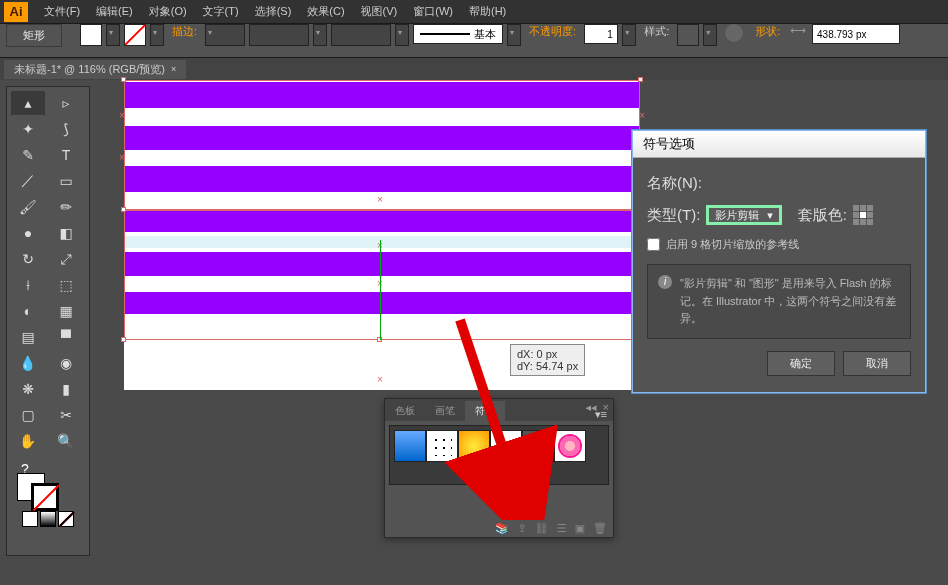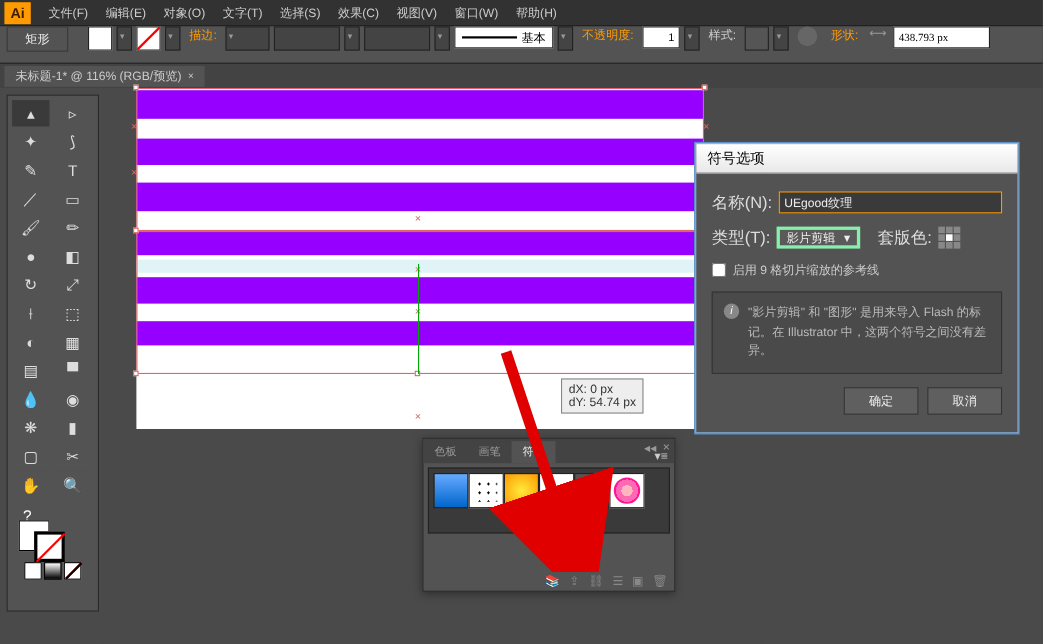--- a/index.html
+++ b/index.html
@@ -99,21 +99,21 @@
     <div class="cb-dd"></div>
   <span class="cb-text">不透明度:</span>
   <input class="cb-input" style="width: 34px; padding-left: 22px;" value="100%">
   <div class="cb-dd"></div>
   <span class="cb-text" style="color:#ccc">样式:</span>
   <div class="cb-sw" style="background:#555"></div>
     <div class="cb-dd"></div>
   <div style="width:18px;height:18px;border-radius:50%;background:#666;margin:0 4px"></div>
   <span class="cb-text">形状:</span>
   <span style="color:#999;margin:0 2px">⟷</span>
-  <input class="cb-input" style="width: 88px; font-family: Liberation Serif, serif;" value="438.793 px">
+  <input class="cb-input" style="width: 88px;" value="438.793 px">
 </div>
 
 <div class="tabbar">
   <div class="tab">
     <span>未标题-1* @ 116% (RGB/预览)</span>
     <span class="x">×</span>
   </div>
 </div>
 
 <div class="workspace">
@@ -244,21 +244,20 @@
       </marker>
     </defs>
   <line x1="20" y1="10" x2="80" y2="190" stroke="#e00000" stroke-width="10" marker-end="url(#ah)"></line>
 </svg>
 
 <div class="dialog">
   <div class="dlg-title">符号选项</div>
   <div class="dlg-body">
     <div class="dlg-row">
       <label>名称(N):</label>
-      <input class="dlg-input" value="UEgood纹理" style="">
     </div>
     <div class="dlg-row">
       <label>类型(T):</label>
       <div class="dlg-select">
           <span>影片剪辑</span>
           <span style="margin-left:8px">▾</span>
         </div>
       <label style="margin-left:10px">套版色:</label>
       <div class="reg-grid">
           <div></div>

